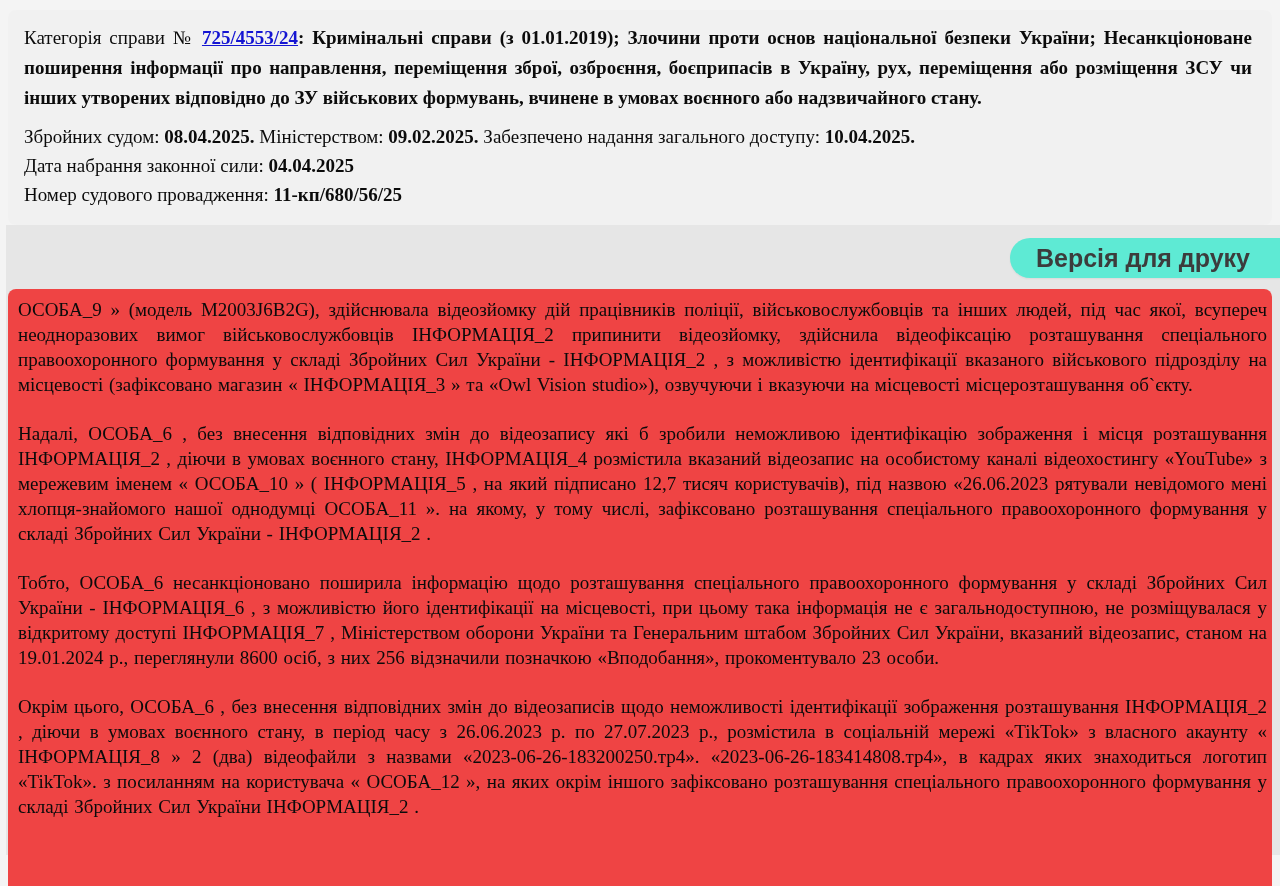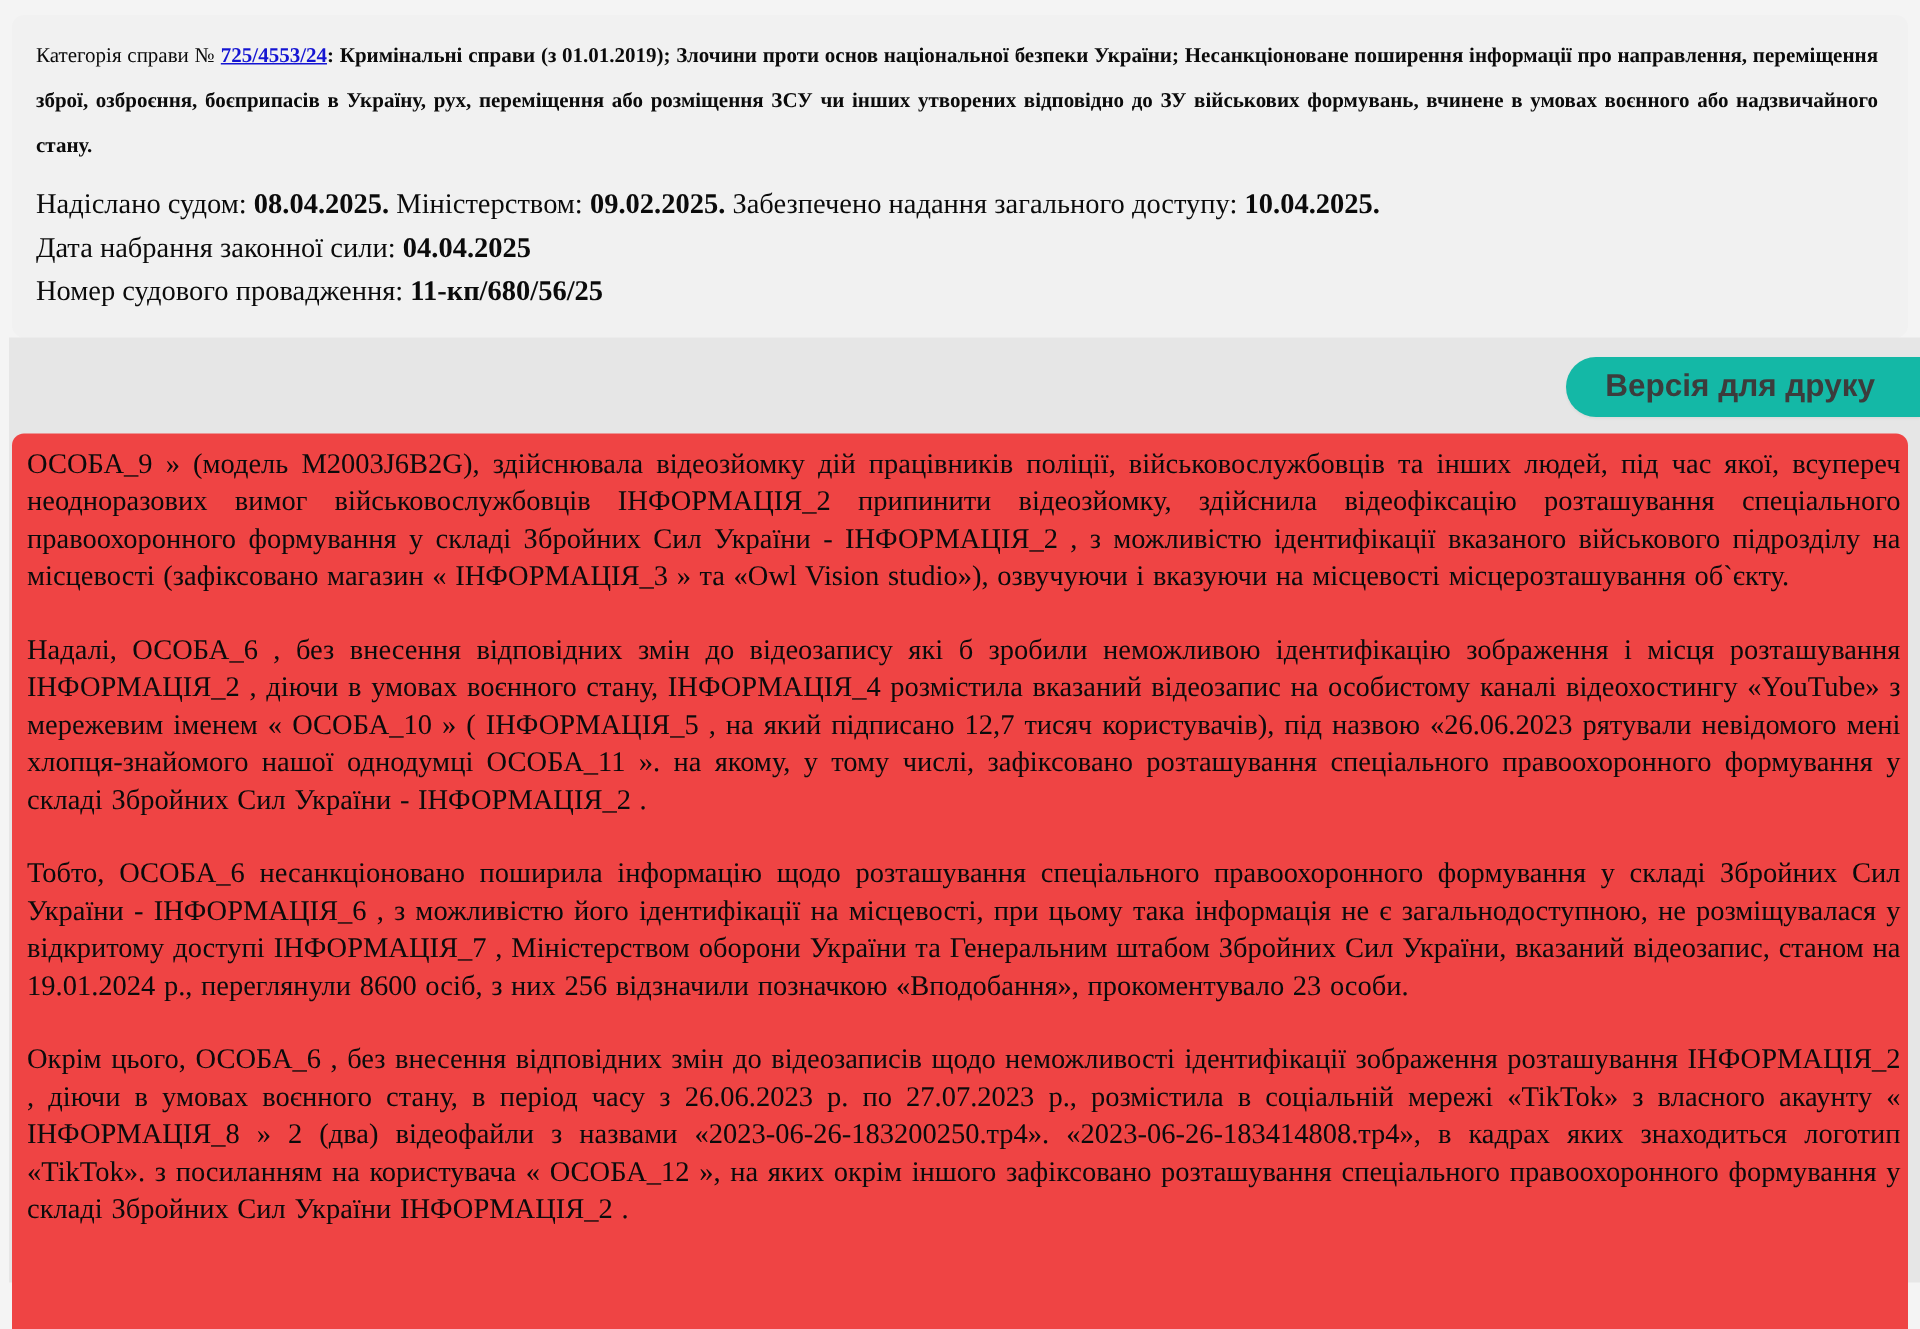--- a/index.html
+++ b/index.html
@@ -11,21 +11,21 @@
   }
 
   
   .case-card {
     margin: 10px 8px 0 8px;
     background: #f1f1f1;
     border-radius: 8px;
     padding: 13px 20px 16px 16px;
   }
   .case-category {
-    font-size: 14px;
+    font-size: 19px;
     line-height: 30px;
     text-align: justify;
     margin-bottom: 9px;
   }
   .case-category b { font-weight: bold; }
   .case-number-link {
     color: #1414d2;
     font-weight: bold;
     text-decoration: underline;
     cursor: pointer;
@@ -44,25 +44,25 @@
     height: 630px;
     margin-top: 0;
   }
 
   .print-button {
     position: absolute;
     top: 13px;
     right: 0;
     height: 40px;
     padding: 0 30px 0 26px;
-    background: #14b8a6;
+    background: #5eead4;
     border: none;
     border-radius: 20px 0 0 20px;
     font-family: "Liberation Sans", sans-serif;
-    font-size: 21px;
+    font-size: 25px;
     font-weight: 600;
     color: #3c3c3c;
     box-shadow: 0 1px 2px rgba(0,0,0,0.06);
     cursor: pointer;
     white-space: nowrap;
   }
 
   
   .doc-panel {
     position: absolute;
@@ -84,21 +84,21 @@
   }
 </style>
 </head>
 <body>
 
 <div class="case-card">
   <div class="case-category">
     <span>Категорія справи № </span><a class="case-number-link">725/4553/24</a><b>: Кримінальні справи (з 01.01.2019); Злочини проти основ національної безпеки України; Несанкціоноване поширення інформації про направлення, переміщення зброї, озброєння, боєприпасів в Україну, рух, переміщення або розміщення ЗСУ чи інших утворених відповідно до ЗУ військових формувань, вчинене в умовах воєнного або надзвичайного стану.</b>
   </div>
   <div id="case-fields">
-      <div class="case-field"><span>Надіслано судом: </span><span class="b">08.04.2025.</span><span> Міністерством: </span><span class="b">09.02.2025.</span><span> Забезпечено надання загального доступу: </span><span class="b">10.04.2025.</span></div>
+      <div class="case-field"><span>Збройних судом: </span><span class="b">08.04.2025.</span><span> Міністерством: </span><span class="b">09.02.2025.</span><span> Забезпечено надання загального доступу: </span><span class="b">10.04.2025.</span></div>
       <div class="case-field"><span>Дата набрання законної сили: </span><span class="b">04.04.2025</span></div>
       <div class="case-field"><span>Номер судового провадження: </span><span class="b">11-кп/680/56/25</span></div>
     </div>
 </div>
 
 <div class="lower-band">
   <button class="print-button">Версія для друку</button>
 
   <div class="doc-panel" id="doc-panel">
       <p>ОСОБА_9 » (модель M2003J6B2G), здійснювала відеозйомку дій працівників поліції, військовослужбовців та інших людей, під час якої, всупереч неодноразових вимог військовослужбовців ІНФОРМАЦІЯ_2 припинити відеозйомку, здійснила відеофіксацію розташування спеціального правоохоронного формування у складі Збройних Сил України - ІНФОРМАЦІЯ_2 , з можливістю ідентифікації вказаного військового підрозділу на місцевості (зафіксовано магазин « ІНФОРМАЦІЯ_3 » та «Owl Vision studio»), озвучуючи і вказуючи на місцевості місцерозташування об`єкту.</p>

